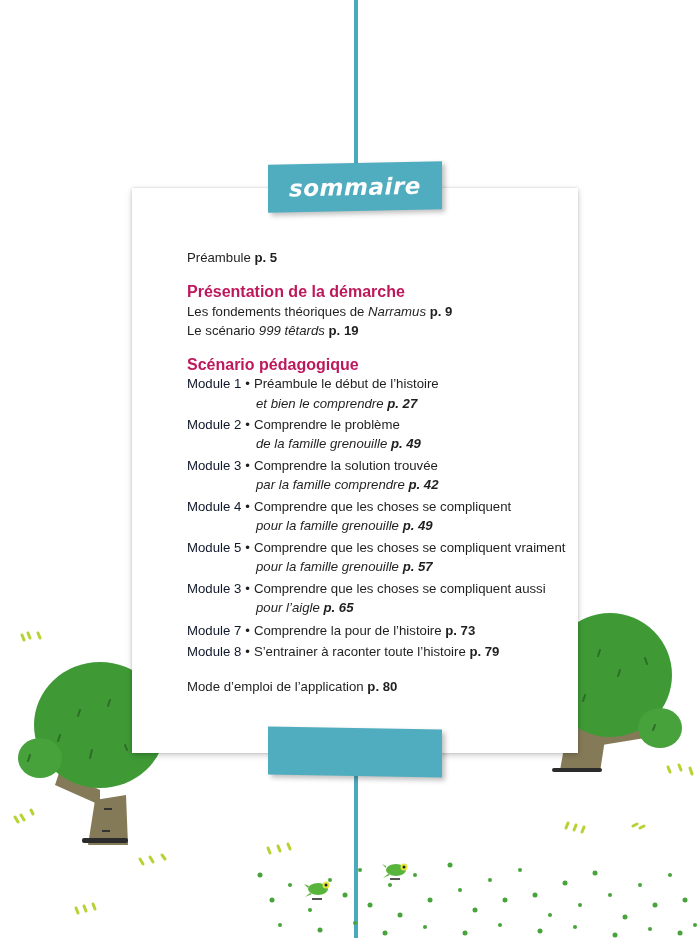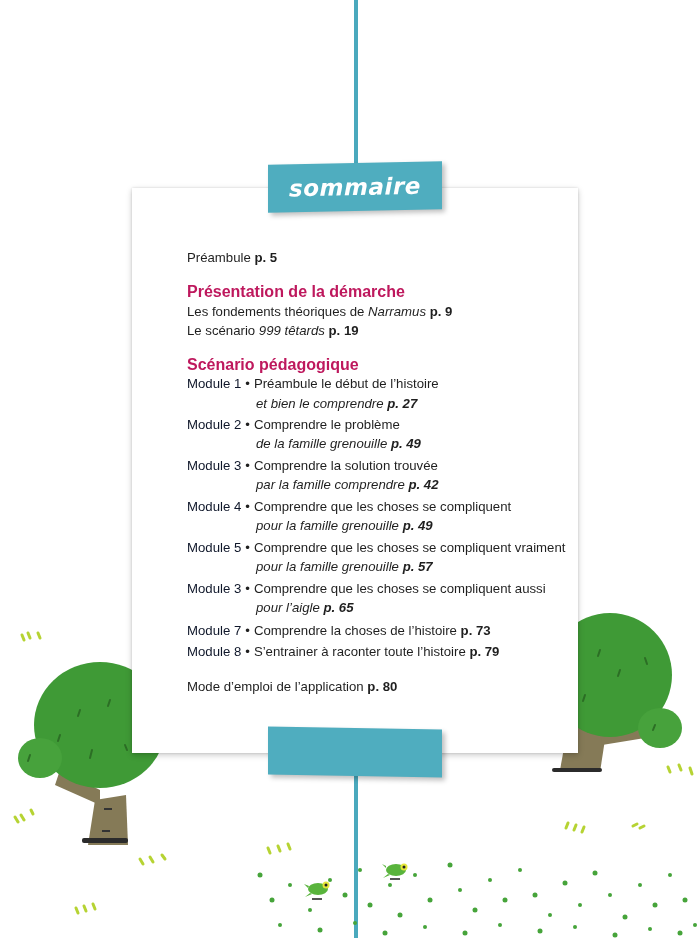--- a/index.html
+++ b/index.html
@@ -249,21 +249,21 @@
 
   <div class="line" style="top:580px">
     <span class="mod">Module 3</span><span class="dot">•</span><span>Comprendre que les choses se compliquent aussi</span>
   </div>
   <div class="line ind" style="top:599px">
     <span>pour l’aigle</span>
     <span class="pg">p. 65</span>
   </div>
 
   <div class="line" style="top:622px">
-    <span class="mod">Module 7</span><span class="dot">•</span><span>Comprendre la choses de l’histoire</span>
+    <span class="mod">Module 7</span><span class="dot">•</span><span>Comprendre la pour de l’histoire</span>
     <span class="pg">p. 73</span>
   </div>
 
   <div class="line" style="top:643px">
     <span class="mod">Module 8</span><span class="dot">•</span><span>S’entrainer à raconter toute l’histoire</span>
     <span class="pg">p. 79</span>
   </div>
 
   <div class="line" style="top:678px">
     <span>Mode d’emploi de l’application</span>

